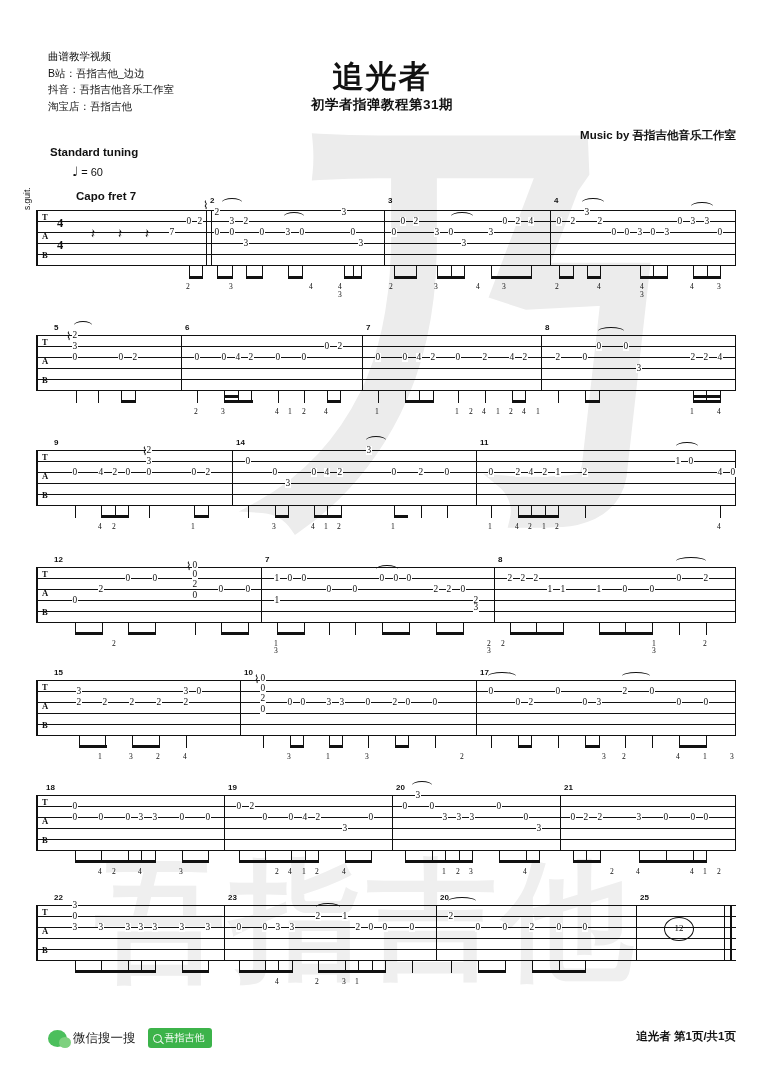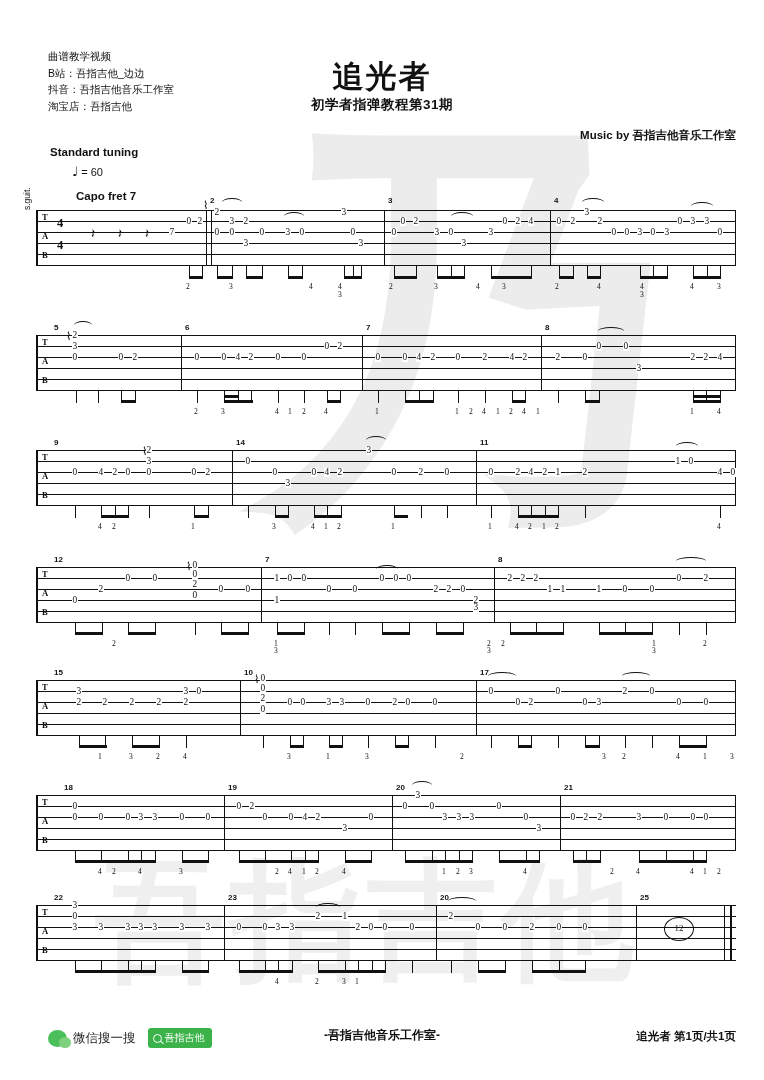--- a/index.html
+++ b/index.html
@@ -784,21 +784,21 @@
     <div class="bar thick" style="left:0px;top:0;height:55px;"></div>
     <div class="bar" style="left:188px;top:0;height:55px;"></div>
     <div class="bar" style="left:356px;top:0;height:55px;"></div>
     <div class="bar" style="left:524px;top:0;height:55px;"></div>
     <div class="bar" style="left:699px;top:0;height:55px;"></div>
 
     <div class="tabword" style="left:6px;top:3px;">T</div>
     <div class="tabword" style="left:6px;top:22px;">A</div>
     <div class="tabword" style="left:6px;top:41px;">B</div>
 
-    <div class="measnum" style="left:28px;top:-12px;">18</div>
+    <div class="measnum" style="left:10px;top:-12px;">18</div>
     <div class="measnum" style="left:192px;top:-12px;">19</div>
     <div class="measnum" style="left:360px;top:-12px;">20</div>
     <div class="measnum" style="left:528px;top:-12px;">21</div>
 
     <div class="num" style="left:36px;top:7px;">0</div>
     <div class="num" style="left:36px;top:18px;">0</div>
     <div class="num" style="left:62px;top:18px;">0</div>
     <div class="num" style="left:89px;top:18px;">0</div>
     <div class="num" style="left:102px;top:18px;">3</div>
     <div class="num" style="left:116px;top:18px;">3</div>
@@ -984,17 +984,16 @@
 
   <div class="footer">
     <div class="wechat">
       <span class="wechat-ico"></span>
       <span class="wechat-label">微信搜一搜</span>
       <span class="wechat-pill">
         <span class="mag"></span>
         <span>吾指吉他</span>
       </span>
     </div>
-    <div class="footer-center">-吾指吉他音乐工作室-</div>
     <div class="footer-right">追光者 第1页/共1页</div>
   </div>
 
 </div>
 
 </body></html>

